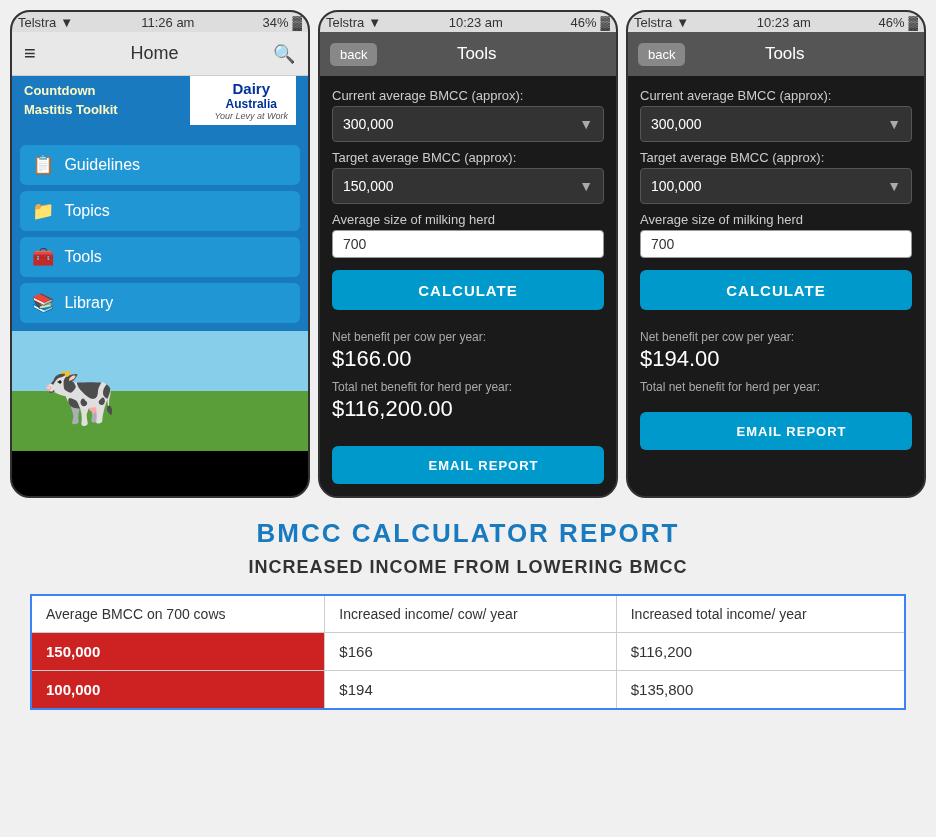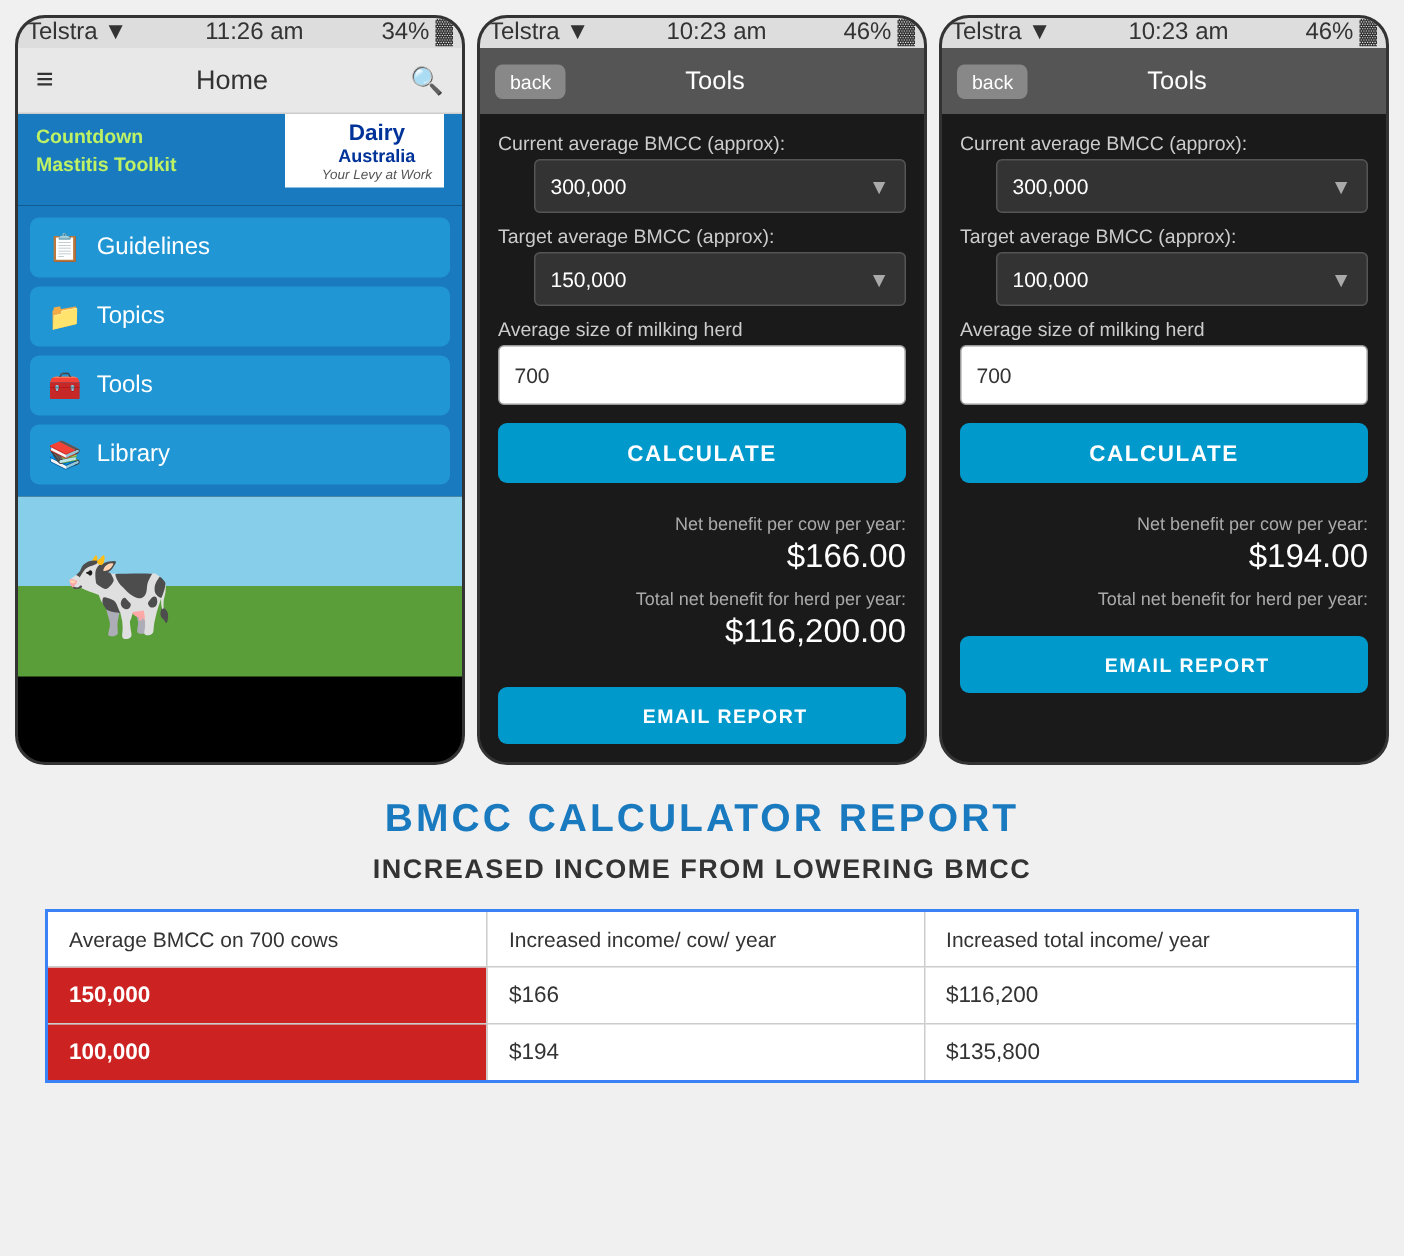--- a/index.html
+++ b/index.html
@@ -28,21 +28,21 @@
       flex-shrink: 0;
     }
 
     .phone-status-bar {
       background: #ddd;
       height: 20px;
       display: flex;
       align-items: center;
       justify-content: space-between;
       padding: 0 6px;
-      font-size: 16px;
+      font-size: 13px;
       color: #333;
     }
 
     .phone-status-left { display: flex; align-items: center; gap: 4px; }
     .phone-status-right { display: flex; align-items: center; gap: 4px; }
 
     
     .phone1-nav-bar {
       background: #e8e8e8;
       height: 44px;
@@ -153,29 +153,28 @@
       background: #333;
       border: 1px solid #555;
       border-radius: 4px;
       height: 36px;
       display: flex;
       align-items: center;
       justify-content: space-between;
       padding: 0 10px;
       color: white;
       font-size: 14px;
-      margin-left: 24px;
     }
     .tools-dropdown .arrow { color: #aaa; }
 
     .tools-input {
       background: white;
       border: 1px solid #999;
       border-radius: 4px;
-      height: 40px;
+      height: 28px;
       display: flex;
       align-items: center;
       padding: 0 10px;
       color: #333;
       font-size: 14px;
     }
 
     .calc-btn {
       background: #0099cc;
       color: white;
@@ -185,21 +184,21 @@
       font-size: 15px;
       font-weight: bold;
       letter-spacing: 1px;
       display: flex;
       align-items: center;
       justify-content: center;
       margin: 4px 0;
     }
 
     .result-area {
-      text-align: right;
+      text-align: left;
       padding: 8px 0;
     }
     .result-label {
       color: #aaa;
       font-size: 12px;
       margin-bottom: 2px;
     }
     .result-value {
       color: white;
       font-size: 22px;
@@ -305,21 +304,21 @@
     </div>
 
     <div class="phone1-nav-bar">
       <span class="hamburger">≡</span>
       <span class="title">Home</span>
       <span class="search-icon">🔍</span>
     </div>
 
     <div class="phone1-logo-area">
       <div style="display:flex;align-items:center;">
-        <div style="color:#bef264;font-size:13px;font-weight:bold;line-height:1.4;">
+        <div style="color:#fef9c3;font-size:13px;font-weight:bold;line-height:1.4;">
           <div>Countdown</div>
           <div>Mastitis Toolkit</div>
         </div>
       </div>
       <div style="flex:1;"></div>
       <div class="dairy-logo-box">
         <div style="display:flex;align-items:center;gap:0">
           <div style="width:10px;background:linear-gradient(to bottom,#003399 50%,white 50%);margin-right:6px;"></div>
           <div>
             <div class="dairy-text">Dairy</div>

